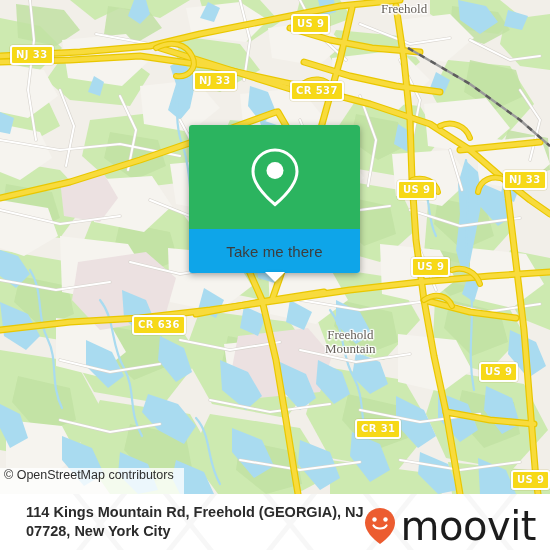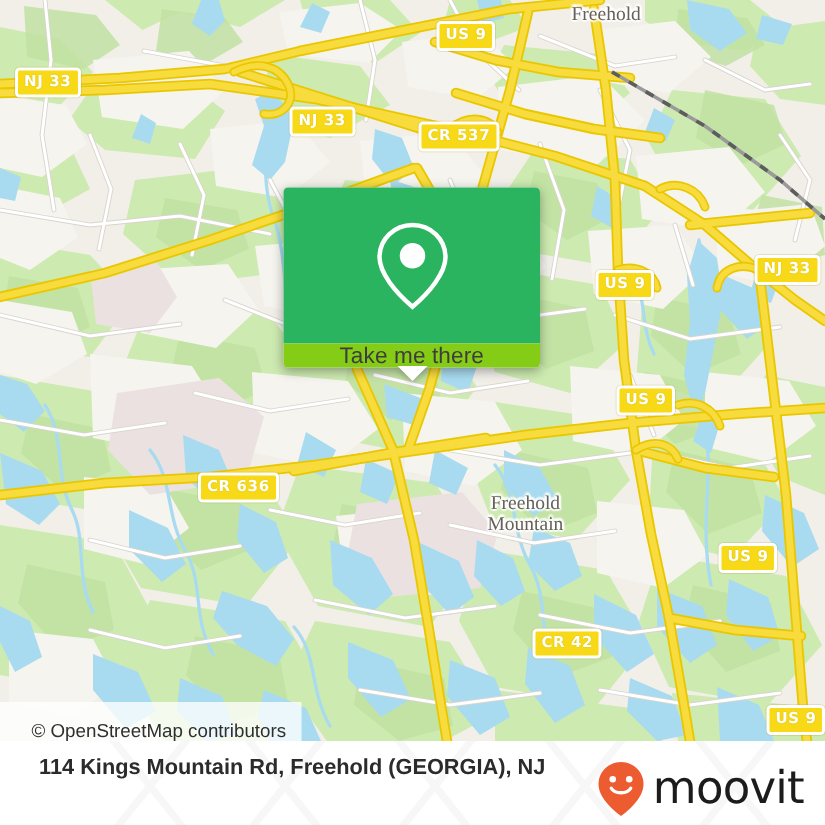--- a/index.html
+++ b/index.html
@@ -78,22 +78,22 @@
   }
   #popup-header {
     height: 104px;
     background: #2bb45f;
     border-radius: 3px 3px 0 0;
     display: flex;
     align-items: center;
     justify-content: center;
   }
   #popup-footer {
-    height: 16px;
-    background: #84cc16;
+    height: 44px;
+    background: #0ea5e9;
     border-radius: 0 0 3px 3px;
     display: flex;
     align-items: center;
     justify-content: center;
     text-align: center;
   }
   #popup-footer-label {
     color: #3d3d3d;
     font-size: 15px;
     font-family: "Liberation Sans", sans-serif;
@@ -110,23 +110,23 @@
     border-top: 10px solid #ffffff;
     filter: drop-shadow(0 2px 2px rgba(0,0,0,0.22));
   }
 
   
   #attribution {
     position: absolute;
     left: 0;
     top: 468px;
     height: 26px;
-    padding: 0 10px 0 21px;
+    padding: 0 10px 0 4px;
     display: flex;
-    align-items: flex-end;
+    align-items: flex-start;
     background: rgba(255,255,255,0.78);
     color: #2f2f2f;
     font-size: 12.5px;
     font-family: "Liberation Sans", sans-serif;
     white-space: nowrap;
   }
 
   
   #footer {
     position: absolute;
@@ -157,21 +157,21 @@
   #moovit-logo {
     position: absolute;
     right: 14px;
     top: 13px;
     display: flex;
     align-items: center;
     gap: 5px;
   }
   #moovit-wordmark {
     color: #1c1c1c;
-    font-size: 30px;
+    font-size: 40px;
     line-height: 30px;
     font-family: "DejaVu Sans", sans-serif;
     letter-spacing: -0.5px;
   }
 </style>
 </head>
 <body>
 
 <div id="root">
 
@@ -475,26 +475,26 @@
           <path d="M408,48 L470,84 L520,120 L550,146" stroke="#9a9a9a" stroke-width="2.4" fill="none"></path>
           <path d="M408,48 L470,84 L520,120 L550,146" stroke="#5d5d5d" stroke-width="2.4" fill="none" stroke-dasharray="6 7"></path>
         </g>
 
       </g>
     </svg>
 
     <div class="shield" style="left:10px;  top:45px;">NJ 33</div>
     <div class="shield" style="left:193px; top:71px;">NJ 33</div>
     <div class="shield" style="left:291px; top:14px;">US 9</div>
-    <div class="shield" style="left:279px; top:81px;">CR 537</div>
+    <div class="shield" style="left:290px; top:81px;">CR 537</div>
     <div class="shield" style="left:397px; top:180px;">US 9</div>
     <div class="shield" style="left:503px; top:170px;">NJ 33</div>
     <div class="shield" style="left:411px; top:257px;">US 9</div>
     <div class="shield" style="left:132px; top:315px;">CR 636</div>
-    <div class="shield" style="left:355px; top:419px;">CR 42</div>
+    <div class="shield" style="left:355px; top:419px;">CR 31</div>
     <div class="shield" style="left:479px; top:362px;">US 9</div>
     <div class="shield" style="left:511px; top:470px;">US 9</div>
 
     <div class="place-label" style="left:381px; top:2px;">Freehold</div>
     <div class="place-label two-line" style="left:325px; top:328px;">
       <div>Freehold</div>
       <div>Mountain</div>
     </div>
 
     <div id="popup-card">
@@ -526,20 +526,21 @@
         <path d="M140,-20 L60,80"></path>
         <path d="M230,-20 L150,80"></path>
         <path d="M330,-20 L250,80"></path>
         <path d="M430,-20 L350,80"></path>
         <path d="M530,-20 L450,80"></path>
       </g>
     </svg>
 
     <div id="footer-address">
       <div>114 Kings Mountain Rd, Freehold (GEORGIA), NJ</div>
+      <div>07728, New York City</div>
     </div>
 
     <div id="moovit-logo">
       <svg width="32" height="38" viewBox="0 0 32 38">
         <path d="M16,1 C7.7,1 1,7.6 1,15.7 C1,24 9,32 16,37 C23,32 31,24 31,15.7 C31,7.6 24.3,1 16,1 Z" fill="#ec5c30"></path>
         <circle cx="10.5" cy="12.5" r="2.2" fill="#ffffff"></circle>
         <circle cx="21.5" cy="12.5" r="2.2" fill="#ffffff"></circle>
         <path d="M9.5,18.5 C11.8,22.5 20.2,22.5 22.5,18.5" fill="none" stroke="#ffffff" stroke-width="2.2" stroke-linecap="round"></path>
       </svg>
       <span id="moovit-wordmark">moovit</span>

